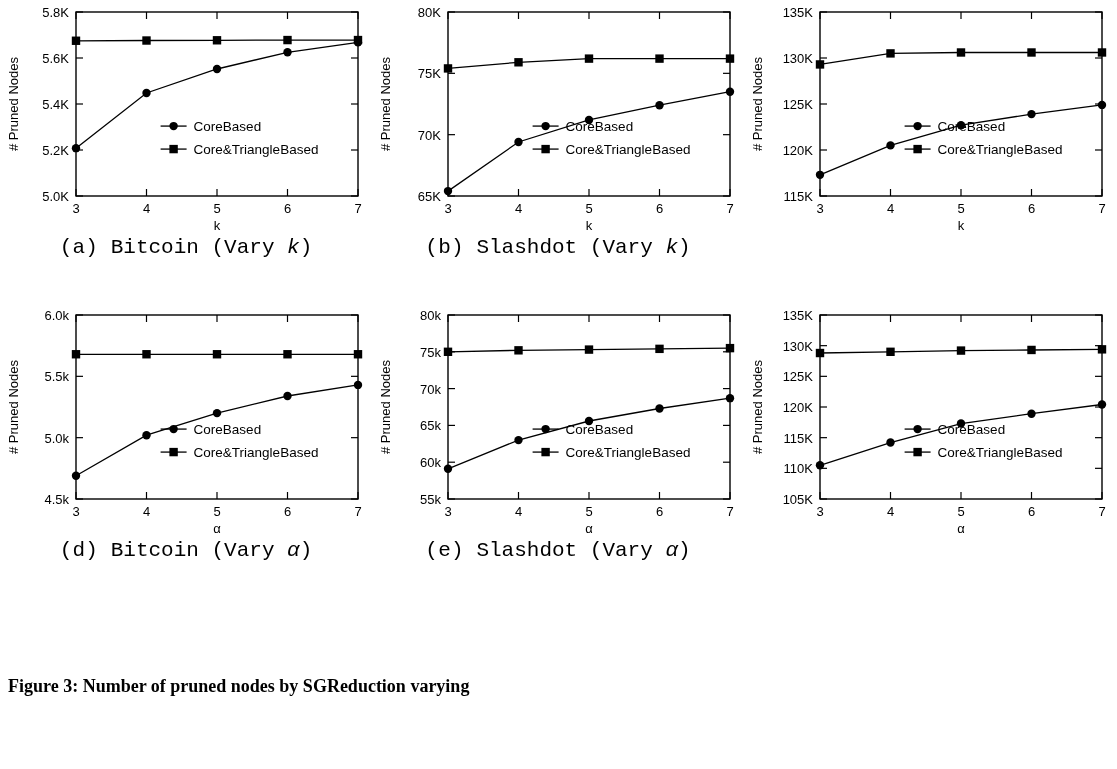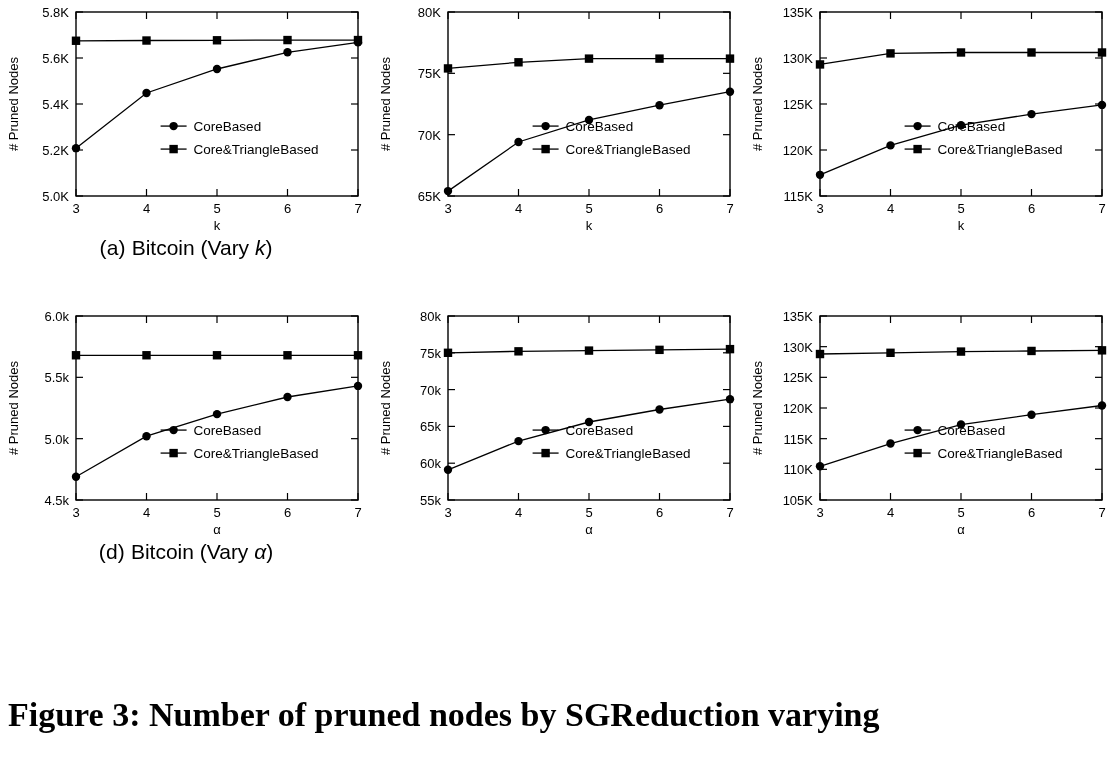--- a/index.html
+++ b/index.html
@@ -3,24 +3,24 @@
 <meta charset="utf-8">
 <style>
   html,body{margin:0;padding:0;background:#ffffff;}
   body{width:1117px;height:769px;font-family:"Liberation Serif",serif;color:#000;overflow:hidden;}
   .page{position:relative;width:1117px;height:769px;}
   .grid{position:absolute;left:0;top:0;width:1117px;}
   .row{display:flex;}
   .cell{width:372px;box-sizing:border-box;}
   .plot-wrap{position:relative;width:372px;height:230px;}
   svg{display:block;}
-  .caption{text-align:center;font-size:21px;font-family:Liberation Sans, sans-serif;margin-top:6px;}
+  .caption{text-align:center;font-size:21px;font-family:Liberation Mono, monospace;margin-top:6px;}
   .caption .lbl{letter-spacing:.2px;}
   .ital{font-style:italic;}
-  .figcap{position:absolute;left:8px;top:676px;width:1100px;font-family:"Liberation Serif",serif;font-weight:bold;font-size:34px;line-height:1.12;margin-top:20px;}
+  .figcap{position:absolute;left:8px;top:676px;width:1100px;font-family:"Liberation Serif",serif;font-weight:bold;font-size:18px;line-height:1.12;}
   .figcap .l2{display:block;}
   text{font-family:"Liberation Sans",sans-serif;}
 </style>
 </head>
 <body>
 
 <div class="page">
 
   <div class="grid">
     <div class="row">
@@ -135,20 +135,24 @@
               <g>
                 <line x1="160.6" y1="126.08" x2="186.6" y2="126.08" stroke="#000" stroke-width="1.3"></line>
                 <circle cx="173.6" cy="126.08" r="4.2" fill="#000"></circle>
                 <text x="193.6" y="131.07999999999998" font-size="13.5" fill="#000">CoreBased</text>
                 <line x1="160.6" y1="149.07999999999998" x2="186.6" y2="149.07999999999998" stroke="#000" stroke-width="1.3"></line>
                 <rect x="169.4" y="144.88" width="8.4" height="8.4" fill="#000"></rect>
                 <text x="193.6" y="154.07999999999998" font-size="13.5" fill="#000">Core&amp;TriangleBased</text>
               </g>
             </svg>
           </div>
+        <div class="caption">
+          <span class="lbl">(b)</span>
+          <span>Slashdot (Vary </span><span class="ital">k</span><span>)</span>
+        </div>
       </div>
       <div class="cell">
         <div class="plot-wrap">
             <svg width="372" height="230" viewBox="0 0 372 230">
               <rect x="76" y="12" width="282" height="184" fill="none" stroke="#000" stroke-width="1.4"></rect>
               <line x1="76" y1="196" x2="83" y2="196" stroke="#000" stroke-width="1.2"></line>
               <line x1="351" y1="196" x2="358" y2="196" stroke="#000" stroke-width="1.2"></line>
               <text x="69" y="201" text-anchor="end" font-size="13" fill="#000">115K</text>
               <line x1="76" y1="150" x2="83" y2="150" stroke="#000" stroke-width="1.2"></line>
               <line x1="351" y1="150" x2="358" y2="150" stroke="#000" stroke-width="1.2"></line>
@@ -319,20 +323,24 @@
               <g>
                 <line x1="160.6" y1="126.08" x2="186.6" y2="126.08" stroke="#000" stroke-width="1.3"></line>
                 <circle cx="173.6" cy="126.08" r="4.2" fill="#000"></circle>
                 <text x="193.6" y="131.07999999999998" font-size="13.5" fill="#000">CoreBased</text>
                 <line x1="160.6" y1="149.07999999999998" x2="186.6" y2="149.07999999999998" stroke="#000" stroke-width="1.3"></line>
                 <rect x="169.4" y="144.88" width="8.4" height="8.4" fill="#000"></rect>
                 <text x="193.6" y="154.07999999999998" font-size="13.5" fill="#000">Core&amp;TriangleBased</text>
               </g>
             </svg>
           </div>
+        <div class="caption">
+          <span class="lbl">(e)</span>
+          <span>Slashdot (Vary </span><span class="ital">α</span><span>)</span>
+        </div>
       </div>
       <div class="cell">
         <div class="plot-wrap">
             <svg width="372" height="230" viewBox="0 0 372 230">
               <rect x="76" y="12" width="282" height="184" fill="none" stroke="#000" stroke-width="1.4"></rect>
               <line x1="76" y1="196" x2="83" y2="196" stroke="#000" stroke-width="1.2"></line>
               <line x1="351" y1="196" x2="358" y2="196" stroke="#000" stroke-width="1.2"></line>
               <text x="69" y="201" text-anchor="end" font-size="13" fill="#000">105K</text>
               <line x1="76" y1="165.33333333333334" x2="83" y2="165.33333333333334" stroke="#000" stroke-width="1.2"></line>
               <line x1="351" y1="165.33333333333334" x2="358" y2="165.33333333333334" stroke="#000" stroke-width="1.2"></line>

